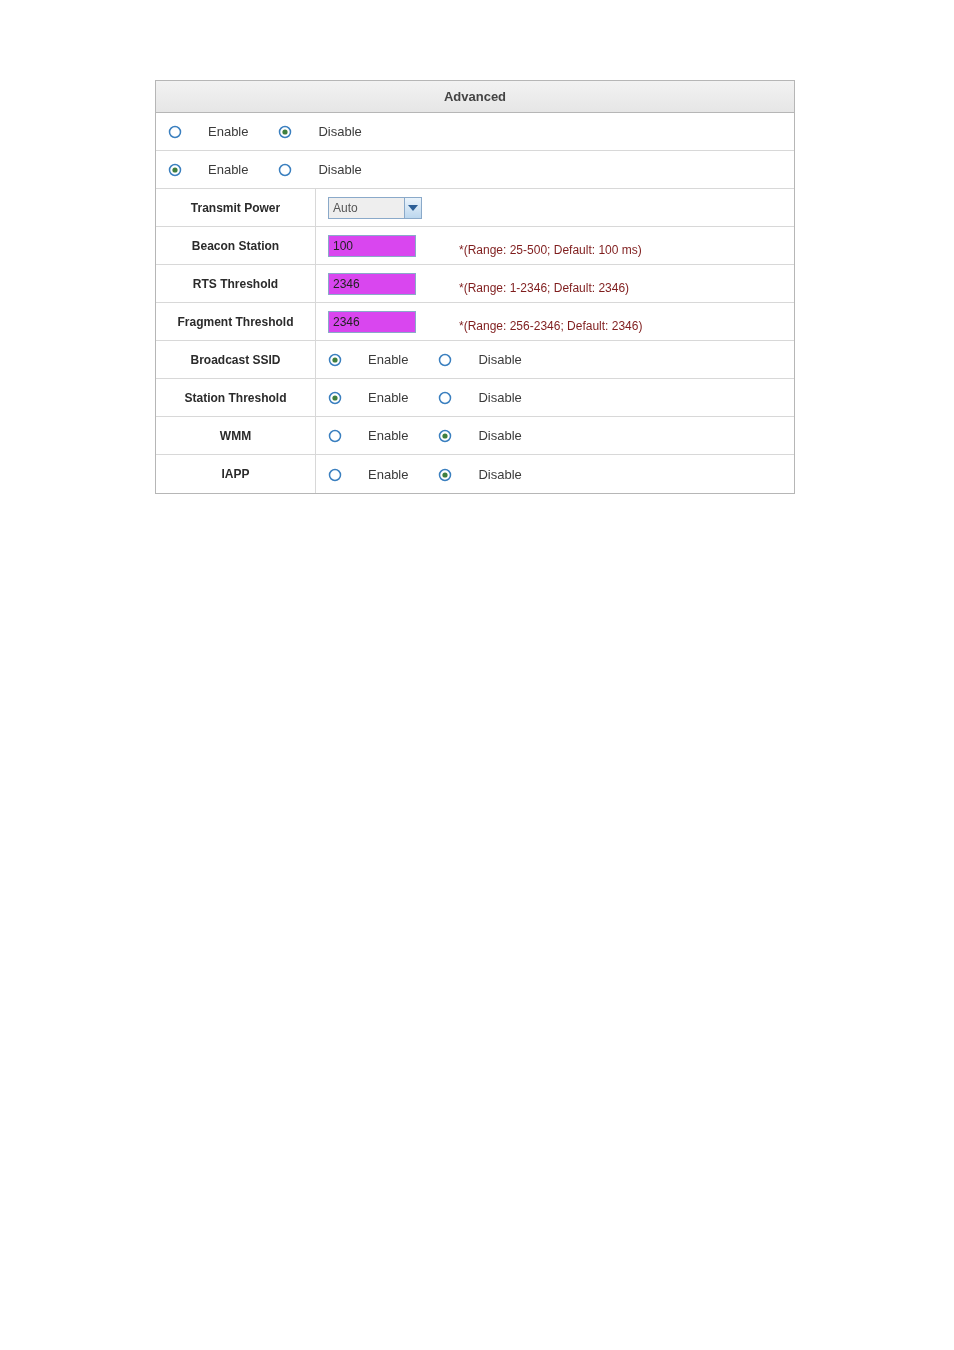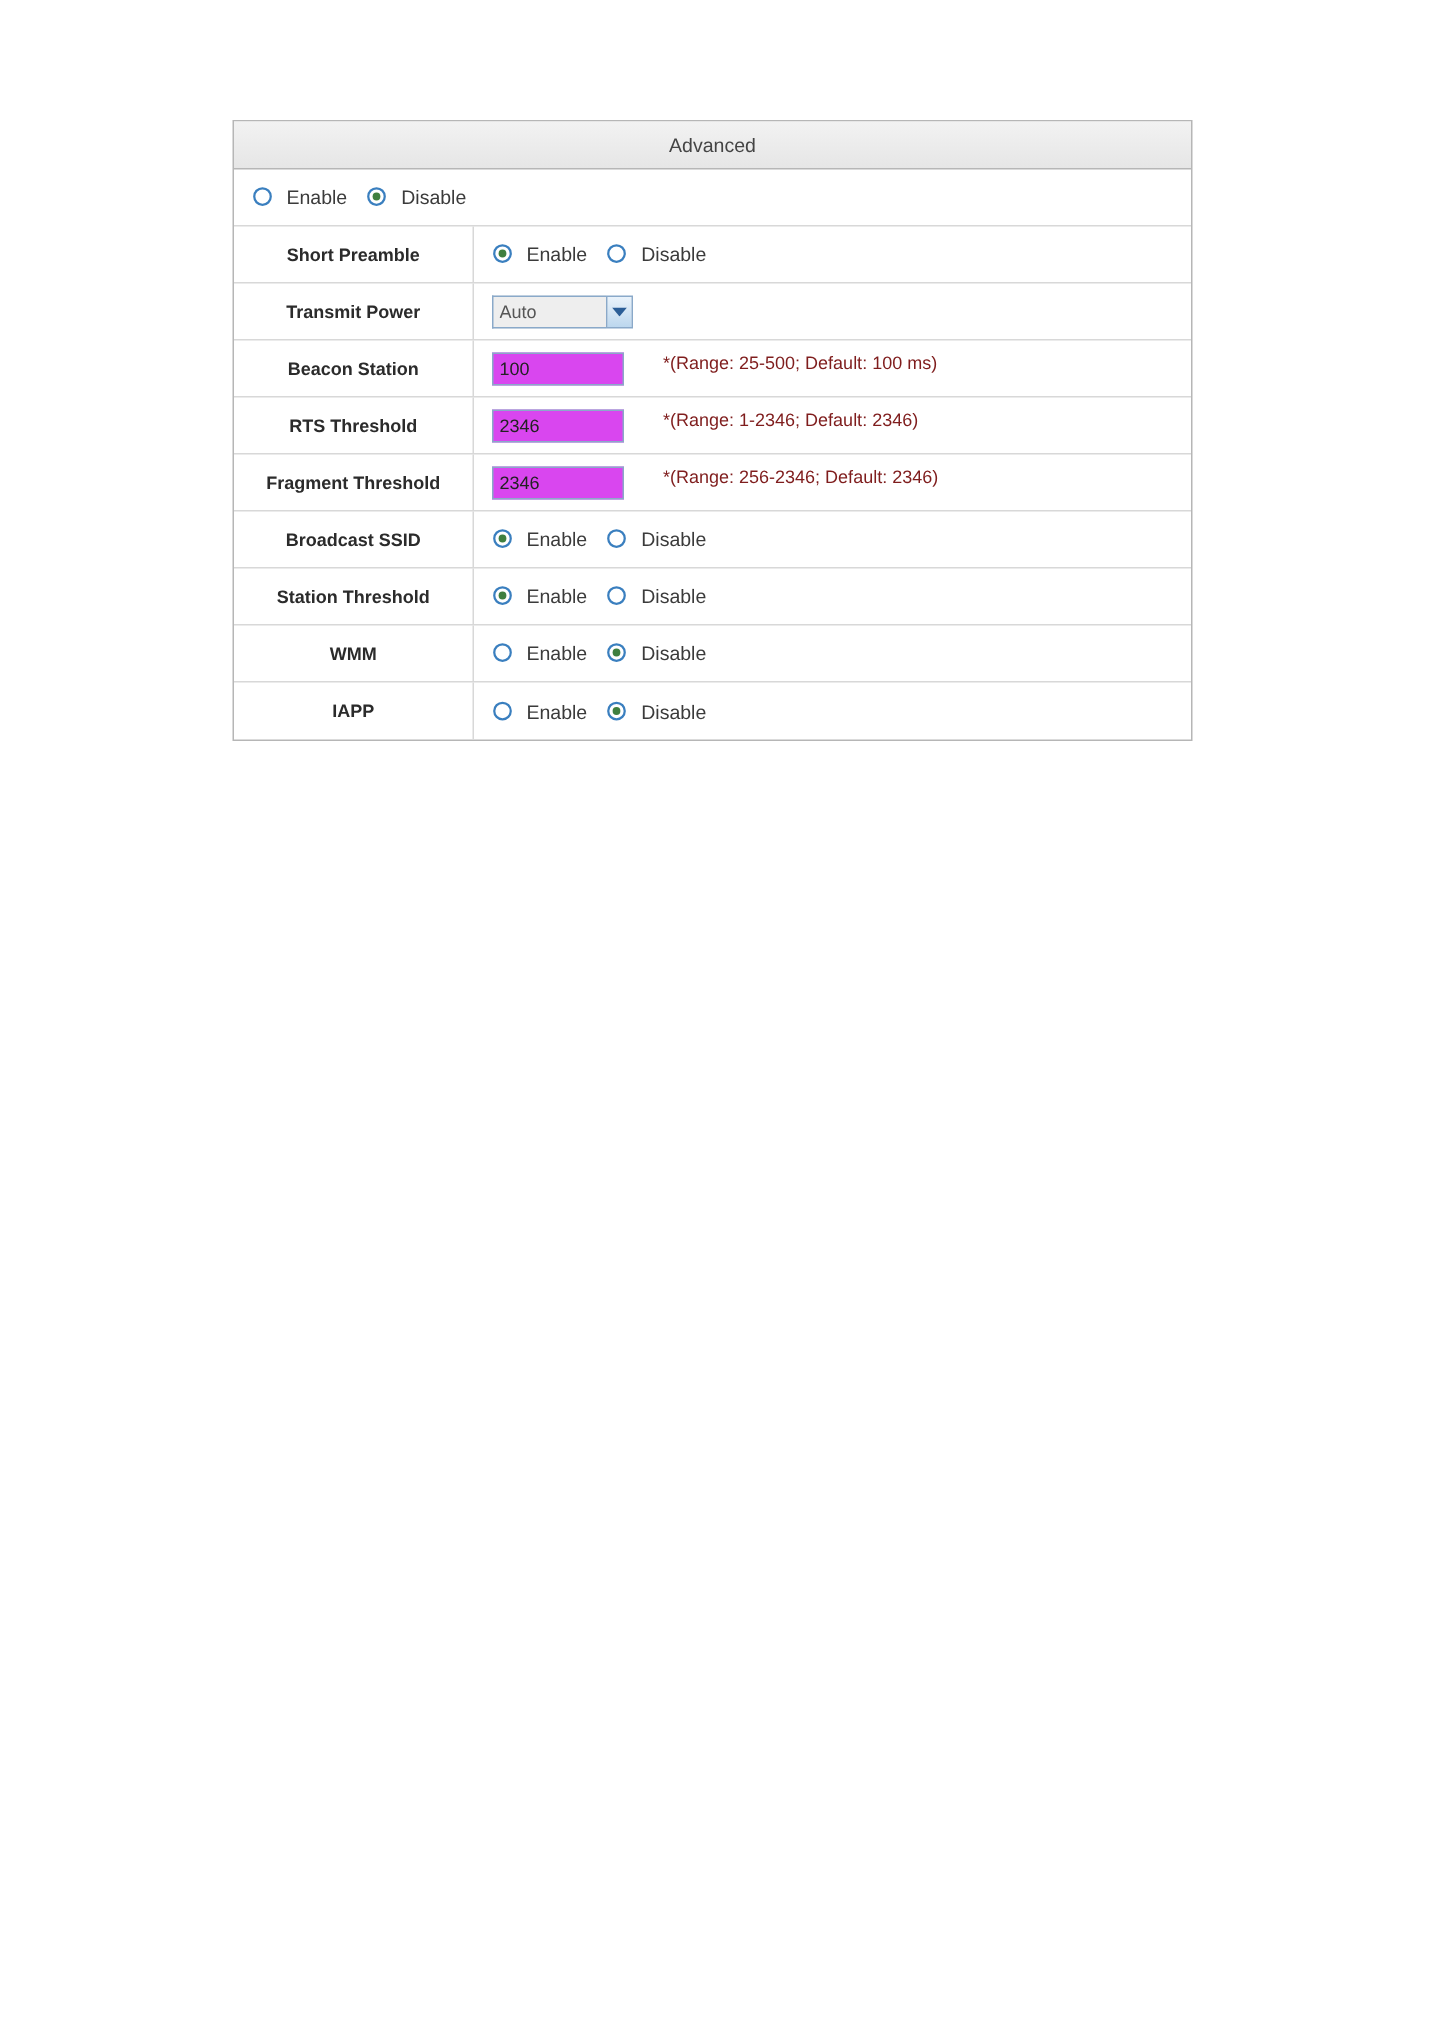--- a/index.html
+++ b/index.html
@@ -15,21 +15,21 @@
     padding: 80px 0 0 155px;
   }
   .panel {
     width: 640px;
     border: 1px solid #b6b6b6;
     background: #ffffff;
   }
   .panel-header {
     background: linear-gradient(#f2f2f2, #e6e6e6);
     text-align: center;
-    font-weight: normal;
+    font-weight: bold;
     color: #444;
     padding: 8px 0;
     border-bottom: 1px solid #b6b6b6;
     font-size: 13px;
   }
   .row {
     display: flex;
     align-items: center;
     border-bottom: 1px solid #d8d8d8;
     height: 38px;
@@ -45,22 +45,22 @@
     padding: 0 6px;
     height: 100%;
     display: flex;
     align-items: center;
     justify-content: center;
   }
   .value-cell {
     flex: 1;
     padding: 0 12px;
     display: flex;
-    align-items: flex-start;
-    gap: 3px;
+    align-items: flex-end;
+    gap: 20px;
     font-size: 13px;
     color: #3b3b3b;
   }
   .radio {
     display: inline-flex;
     align-items: center;
     margin-right: 2px;
     cursor: pointer;
   }
   .radio svg { flex-shrink: 0; }
@@ -130,21 +130,20 @@
           <svg width="14" height="14">
               <circle cx="7" cy="7" r="5.5" fill="none" stroke="#3a7fbf" stroke-width="1.5"></circle>
               <circle cx="7" cy="7" r="2.6" fill="#3f7f3f"></circle>
             </svg>
         </span>
         <span class="radio-label">Disable</span>
       </div>
     </div>
 
     <div class="row">
-      <div class="label-cell">Short Preamble</div>
       <div class="value-cell">
         <span class="radio">
           <svg width="14" height="14">
               <circle cx="7" cy="7" r="5.5" fill="none" stroke="#3a7fbf" stroke-width="1.5"></circle>
               <circle cx="7" cy="7" r="2.6" fill="#3f7f3f"></circle>
             </svg>
         </span>
         <span class="radio-label">Enable</span>
         <span class="radio">
           <svg width="14" height="14">

